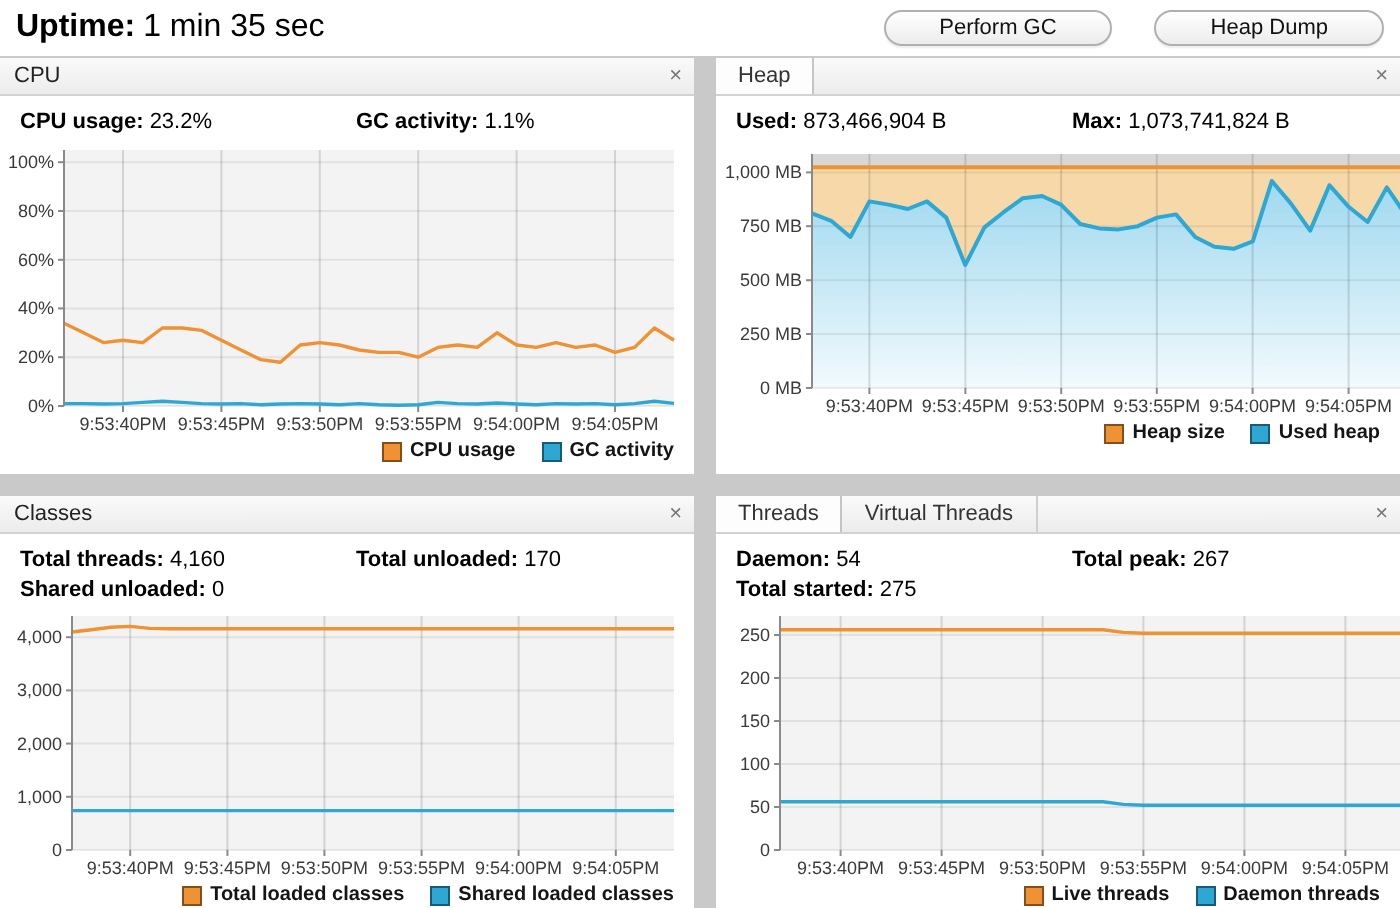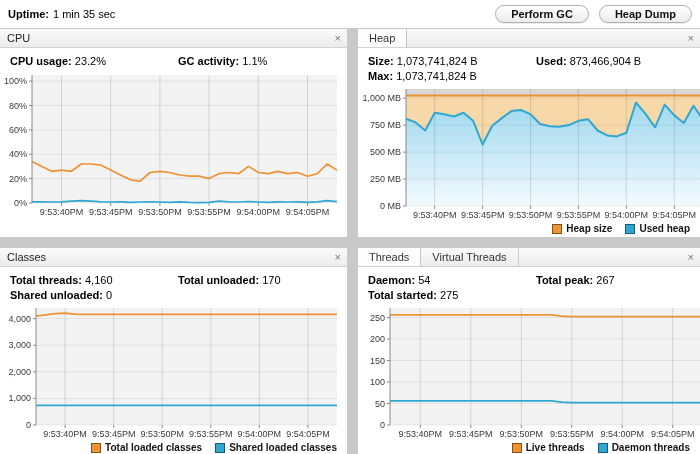--- a/index.html
+++ b/index.html
@@ -1,22 +1,22 @@
 <!DOCTYPE html>
 <html><head>
 <meta charset="utf-8">
 <style>
   html,body{margin:0;padding:0;background:#fff;}
   body{width:700px;height:454px;overflow:hidden;font-family:"Liberation Sans",sans-serif;-webkit-font-smoothing:antialiased;}
   .app{width:700px;height:454px;display:flex;flex-direction:column;}
   .topbar{height:28px;flex:none;display:flex;align-items:center;justify-content:space-between;padding:0 8px;background:#fff;}
-  .uptime{font-size:11px;color:#000;}
+  .uptime{font-size:16px;color:#000;}
   .uptime b{font-weight:bold;margin-right:4px;}
   .topbar-buttons{display:flex;align-items:center;}
-  .btn{font-size:11px;color:#111;padding:2px 15px;border:1px solid #b0b0b0;border-radius:9px;background:linear-gradient(#ffffff,#ececec);margin-left:10px;box-shadow:0 1px 1px rgba(0,0,0,0.08);font-weight:bold;}
+  .btn{font-size:11px;color:#111;padding:2px 27px;border:1px solid #b0b0b0;border-radius:9px;background:linear-gradient(#ffffff,#ececec);margin-left:21px;box-shadow:0 1px 1px rgba(0,0,0,0.08);}
   .grid{flex:1;display:grid;grid-template-columns:347px 1fr;grid-template-rows:1fr 1fr;gap:11px;background:#c9c9c9;border-top:1px solid #c9c9c9;border-bottom:1px solid #c9c9c9;}
   .panel{background:#fff;display:flex;flex-direction:column;overflow:hidden;}
   .panel-header{height:18px;flex:none;background:linear-gradient(#fafafa,#ececec);border-bottom:1px solid #d2d2d2;display:flex;align-items:stretch;padding:0;font-size:11px;color:#222;}
   .panel-title{flex:1;display:flex;align-items:center;padding-left:7px;}
   .spacer{flex:1;}
   .close{display:flex;align-items:center;padding:0 6px;color:#777;font-size:11px;line-height:1;}
   .tab{display:flex;align-items:center;padding:0 11px;border-right:1px solid #cfcfcf;color:#333;}
   .tab.active{background:#fdfdfd;border-right:1px solid #c4c4c4;box-shadow:inset 0 -1px 0 #fdfdfd;}
   .stats{display:grid;grid-template-columns:168px 1fr;row-gap:3px;padding:7px 0 3px 10px;font-size:11px;color:#000;flex:none;}
   .stats b{font-weight:bold;text-align:center;}
@@ -91,30 +91,39 @@
             <line x1="157.9" y1="133" x2="157.9" y2="136" stroke="#8a8a8a"></line>
             <text x="157.9" y="145" text-anchor="middle" class="ax">9:53:50PM</text>
             <line x1="207.1" y1="133" x2="207.1" y2="136" stroke="#8a8a8a"></line>
             <text x="207.1" y="145" text-anchor="middle" class="ax">9:53:55PM</text>
             <line x1="256.3" y1="133" x2="256.3" y2="136" stroke="#8a8a8a"></line>
             <text x="256.3" y="145" text-anchor="middle" class="ax">9:54:00PM</text>
             <line x1="305.5" y1="133" x2="305.5" y2="136" stroke="#8a8a8a"></line>
             <text x="305.5" y="145" text-anchor="middle" class="ax">9:54:05PM</text>
           </svg>
       </div>
+      <div class="legend">
+        <span class="legend-item">
+            <span class="swatch" style="background: rgb(238, 146, 52);"></span>
+            <span>CPU usage</span>
+          </span>
+        <span class="legend-item">
+            <span class="swatch" style="background: rgb(47, 167, 211);"></span>
+            <span>GC activity</span>
+          </span>
+      </div>
     </div>
 
     <div class="panel">
       <div class="panel-header">
         <span class="tab active">Heap</span>
         <span class="spacer"></span>
         <span class="close">×</span>
       </div>
       <div class="stats">
-        <div><b>Size:</b> <span>1,073,741,824 B</span></div>
         <div><b>Used:</b> <span>873,466,904 B</span></div>
         <div><b>Max:</b> <span>1,073,741,824 B</span></div>
         <div></div>
       </div>
       <div class="chart-wrap">
         <svg id="heap-chart" width="348" height="136" viewBox="0 0 348 136">
             <defs>
               <linearGradient id="g-heap" x1="0" y1="0" x2="0" y2="1">
                 <stop offset="0" stop-color="#9fd8ef"></stop>
                 <stop offset="1" stop-color="#f2fafd"></stop>

